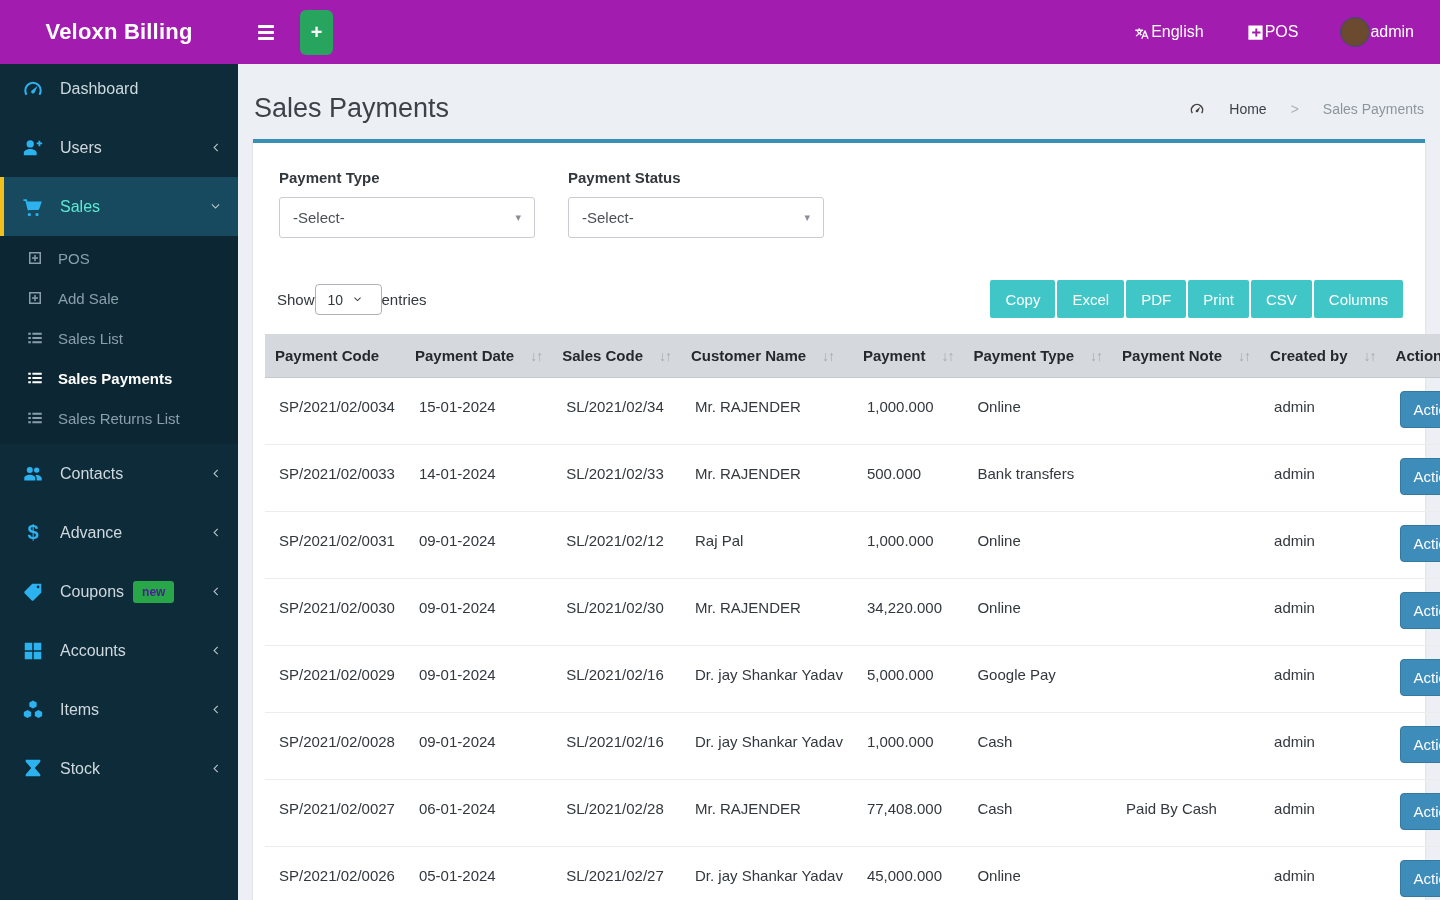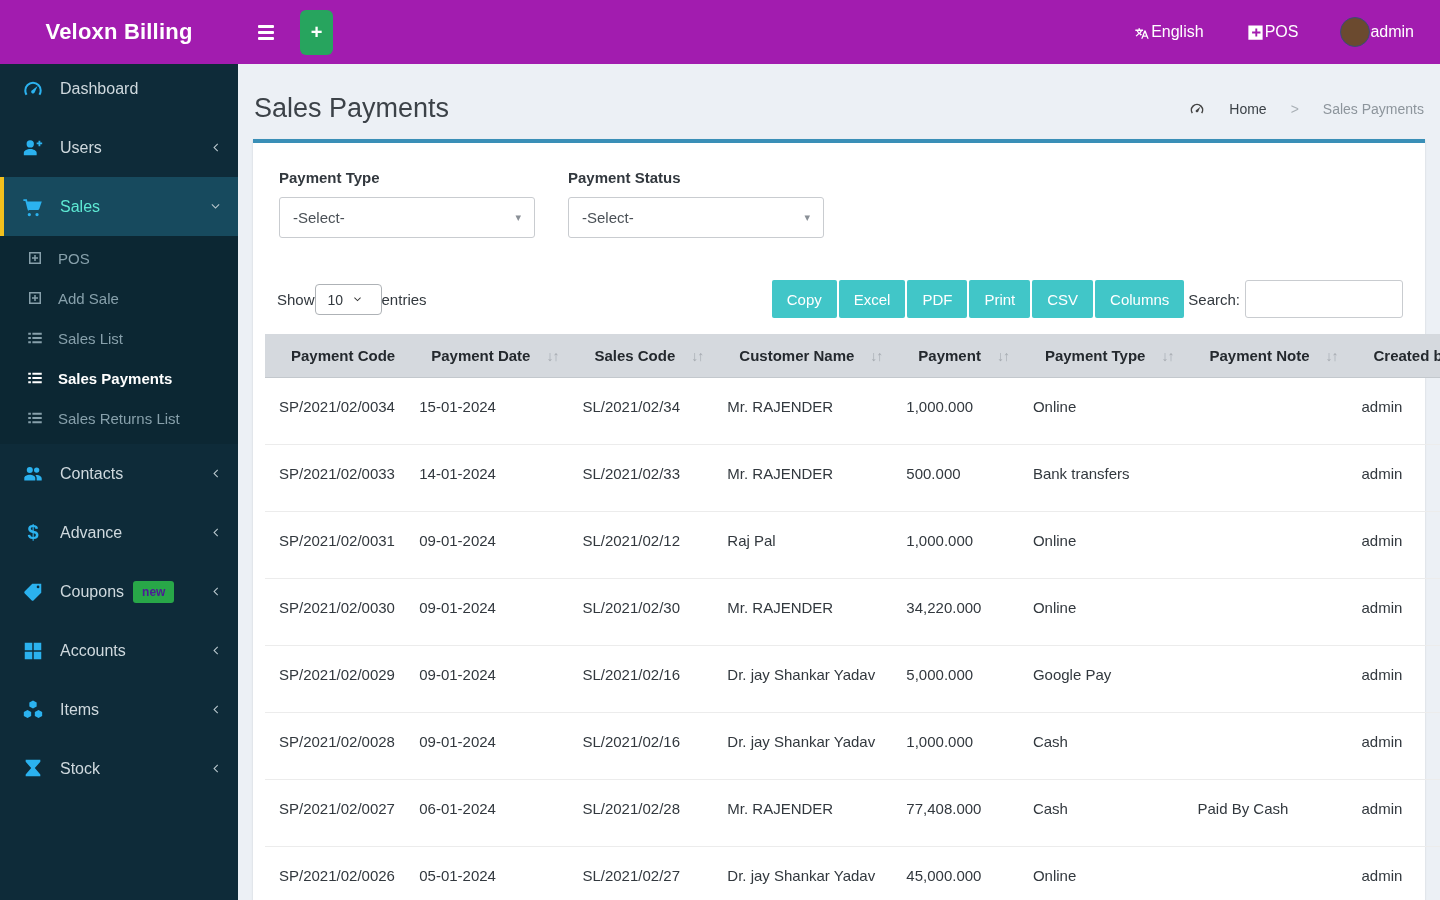--- a/index.html
+++ b/index.html
@@ -61,21 +61,21 @@
   .length-select { width:67px; height:31px; border:1px solid #aeb2b6; border-radius:4px; background:#fff; display:flex; align-items:center; justify-content:space-between; padding:0 18px 0 12px; font-size:14px; cursor:pointer; }
   .length-select .lcaret { width:11px; height:11px; color:#333; display:inline-flex; }
   .length-select .lcaret svg { width:100%; height:100%; fill:currentColor; }
   .toolbar-right { margin-left:auto; display:flex; align-items:center; }
   .btn-group { display:flex; gap:2px;margin-left:34px; }
   .export-btn { background:#41c6c8; color:#fff; border:none; font-size:15px; font-family:inherit; padding:0 15px; height:38px; cursor:pointer; border-radius:2px; }
   .search-wrap { display:flex; align-items:center; gap:5px; margin-left:4px; font-size:15px; color:#32383e; }
   .search-wrap input { width:158px; height:38px; border:1px solid #c9ccd0; border-radius:3px; padding:0 9px; font-size:15px; font-family:inherit; outline:none; }
 
   table.data { width:100%; border-collapse:collapse; margin-top:4px; }
-  table.data thead th { background:#d5d9de; text-align:left; font-size:15px; font-weight:bold; color:#24292e; padding:13px 10px 13px 26px; border-bottom:1px solid #c3c8cd; white-space:nowrap; }
+  table.data thead th { background:#d5d9de; text-align:left; font-size:15px; font-weight:bold; color:#24292e; padding:13px 10px 13px 10px; border-bottom:1px solid #c3c8cd; white-space:nowrap; }
   th .th-inner { display:flex; align-items:center; }
   th .sort-icon { color:#a6abb1; font-size:14px; margin-left:16px; letter-spacing:-1px; font-weight:normal; }
   table.data tbody td { padding:20px 10px 10px 14px; height:67px; font-size:15px; color:#32383e; border-bottom:1px solid #ececec; vertical-align:top; white-space:nowrap; }
   table.data tbody td.action-cell { padding-top:13px; }
   .col-code{width:124px}.col-date{width:140px}.col-sales{width:118px}.col-cust{width:164px}.col-pay{width:100px}.col-ptype{width:142px}.col-pnote{width:140px}.col-created{width:120px}.col-action{width:92px}
   .action-btn { background:#3e8cba; border:1px solid #35799e; color:#fff; border-radius:4px; padding:9px 13px; font-size:15px; font-family:inherit; cursor:pointer; display:inline-flex; align-items:center; gap:7px; }
 </style>
 </head>
 <body>
 
@@ -321,24 +321,20 @@
       </div>
       <div class="toolbar-right">
         <div class="btn-group">
             <button class="export-btn">Copy</button>
             <button class="export-btn">Excel</button>
             <button class="export-btn">PDF</button>
             <button class="export-btn">Print</button>
             <button class="export-btn">CSV</button>
             <button class="export-btn">Columns</button>
           </div>
-        <div class="search-wrap">
-          <span>Search:</span>
-          <input type="text" value="" style="">
-        </div>
       </div>
     </div>
 
     <table class="data">
       <thead>
           <tr>
             <th class="col-code">
               <span class="th-inner">
                 <span>Payment Code</span>
               </span>

